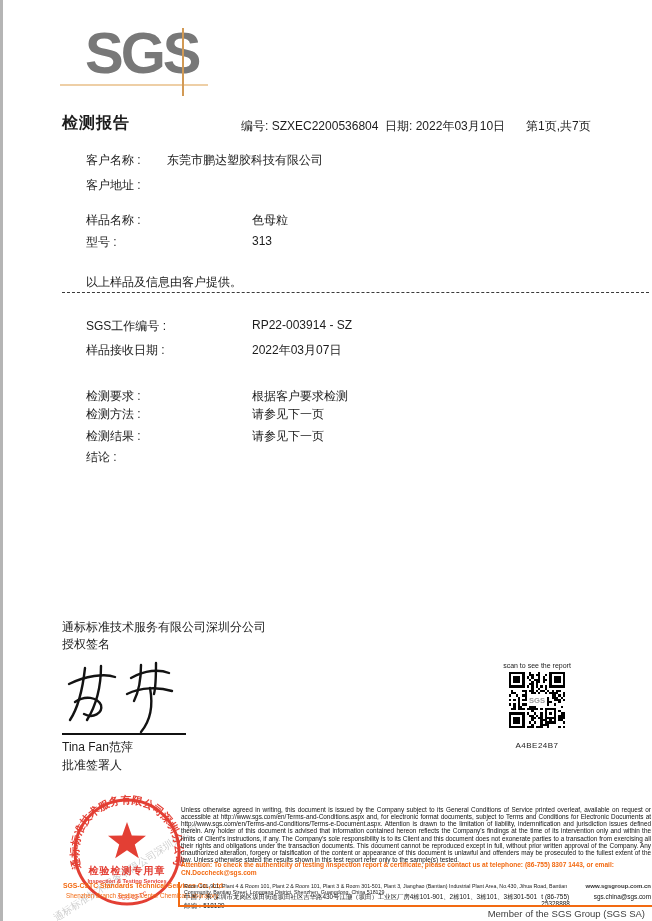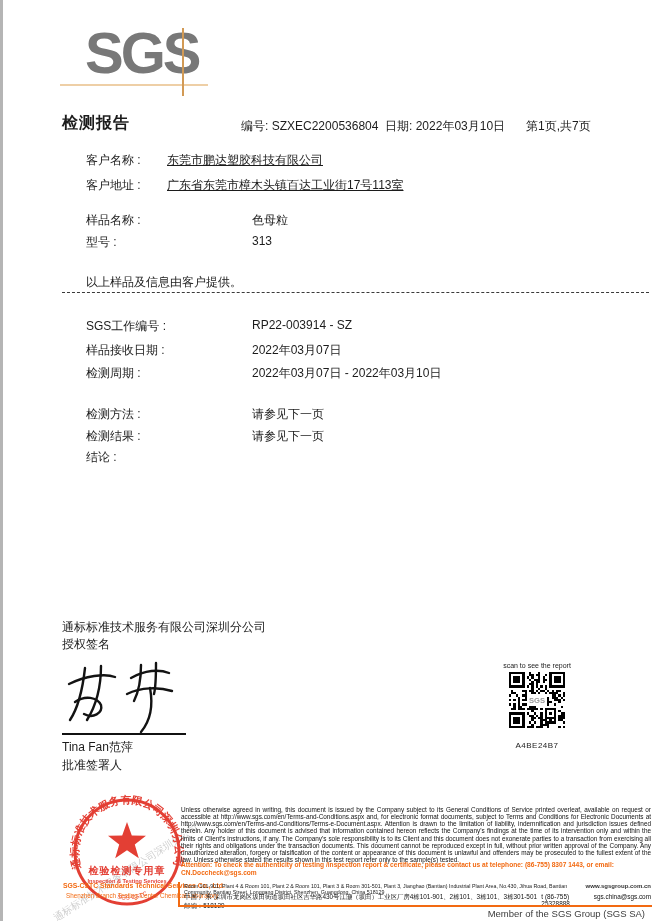--- a/index.html
+++ b/index.html
@@ -5,21 +5,21 @@
   html,body{margin:0;padding:0;background:#e8e8e8;}
   .page{
     position:relative;width:652px;height:921px;background:#ffffff;
     font-family:"Liberation Sans","DejaVu Sans",sans-serif;color:#1c1c1c;
     overflow:hidden;margin:0 auto;
     border-left:3px solid #b5b5b5;box-sizing:border-box;
   }
   .abs{position:absolute;white-space:nowrap;}
   .fs12{font-size:12px;}
   .lbl{position:absolute;left:59px;font-size:12px;white-space:nowrap;}
-  .v140{position:absolute;left:140px;font-size:12px;white-space:nowrap;text-decoration:underline;}
+  .v140{position:absolute;left:140px;font-size:12px;white-space:nowrap;}
   .v225{position:absolute;left:225px;font-size:12px;white-space:nowrap;}
   .row{position:absolute;left:0;right:0;height:16px;margin-left:24px;}
   .logo-text{position:absolute;left:82px;top:24px;font-size:58px;font-weight:800;
     color:#787878;letter-spacing:-3px;line-height:1;}
   .logo-hline{position:absolute;left:57px;top:84px;width:148px;height:2px;background:#eecfa6;}
   .logo-vline{position:absolute;left:179px;top:28px;width:2px;height:68px;background:#d29a55;}
   .rpt-title{position:absolute;left:59px;top:113px;font-size:16px;font-weight:bold;letter-spacing:1px;}
   .divider{position:absolute;left:59px;top:292px;width:587px;border-top:1px dashed #3a3a3a;}
   .conclusion{position:absolute;left:225px;top:0;width:394px;font-size:12px;line-height:17.4px;white-space:normal;}
   .sig-line{position:absolute;left:59px;top:733px;width:124px;border-top:2px solid #111;}
@@ -62,21 +62,20 @@
     <span>2022年03月10日</span>
   </div>
   <div class="abs fs12" style="left:523px;top:118px;">第1页,共7页</div>
 
   <div class="row" style="top:152px;">
     <span class="lbl">客户名称 :</span>
     <span class="v140">东莞市鹏达塑胶科技有限公司</span>
   </div>
   <div class="row" style="top:177px;">
     <span class="lbl">客户地址 :</span>
-    <span class="v140">广东省东莞市樟木头镇百达工业街17号113室</span>
   </div>
 
   <div class="row" style="top:212px;">
     <span class="lbl">样品名称 :</span>
     <span class="v225">色母粒</span>
   </div>
   <div class="row" style="top:234px;">
     <span class="lbl">型号 :</span>
     <span class="v225">313</span>
   </div>
@@ -87,23 +86,23 @@
   <div class="divider"></div>
 
   <div class="row" style="top:318px;">
     <span class="lbl">SGS工作编号 :</span>
     <span class="v225">RP22-003914 - SZ</span>
   </div>
   <div class="row" style="top:342px;">
     <span class="lbl">样品接收日期 :</span>
     <span class="v225">2022年03月07日</span>
   </div>
-  <div class="row" style="top:365px;">
-    <span class="lbl">检测周期 :</span>
-    <span class="v225">2022年03月07日 - 2022年03月10日</span>
+  <div class="row" style="top:388px;">
+    <span class="lbl">检测要求 :</span>
+    <span class="v225">根据客户要求检测</span>
   </div>
   <div class="row" style="top:406px;">
     <span class="lbl">检测方法 :</span>
     <span class="v225">请参见下一页</span>
   </div>
   <div class="row" style="top:428px;">
     <span class="lbl">检测结果 :</span>
     <span class="v225">请参见下一页</span>
   </div>
   <div class="row" style="top:449px;height:100px;">

